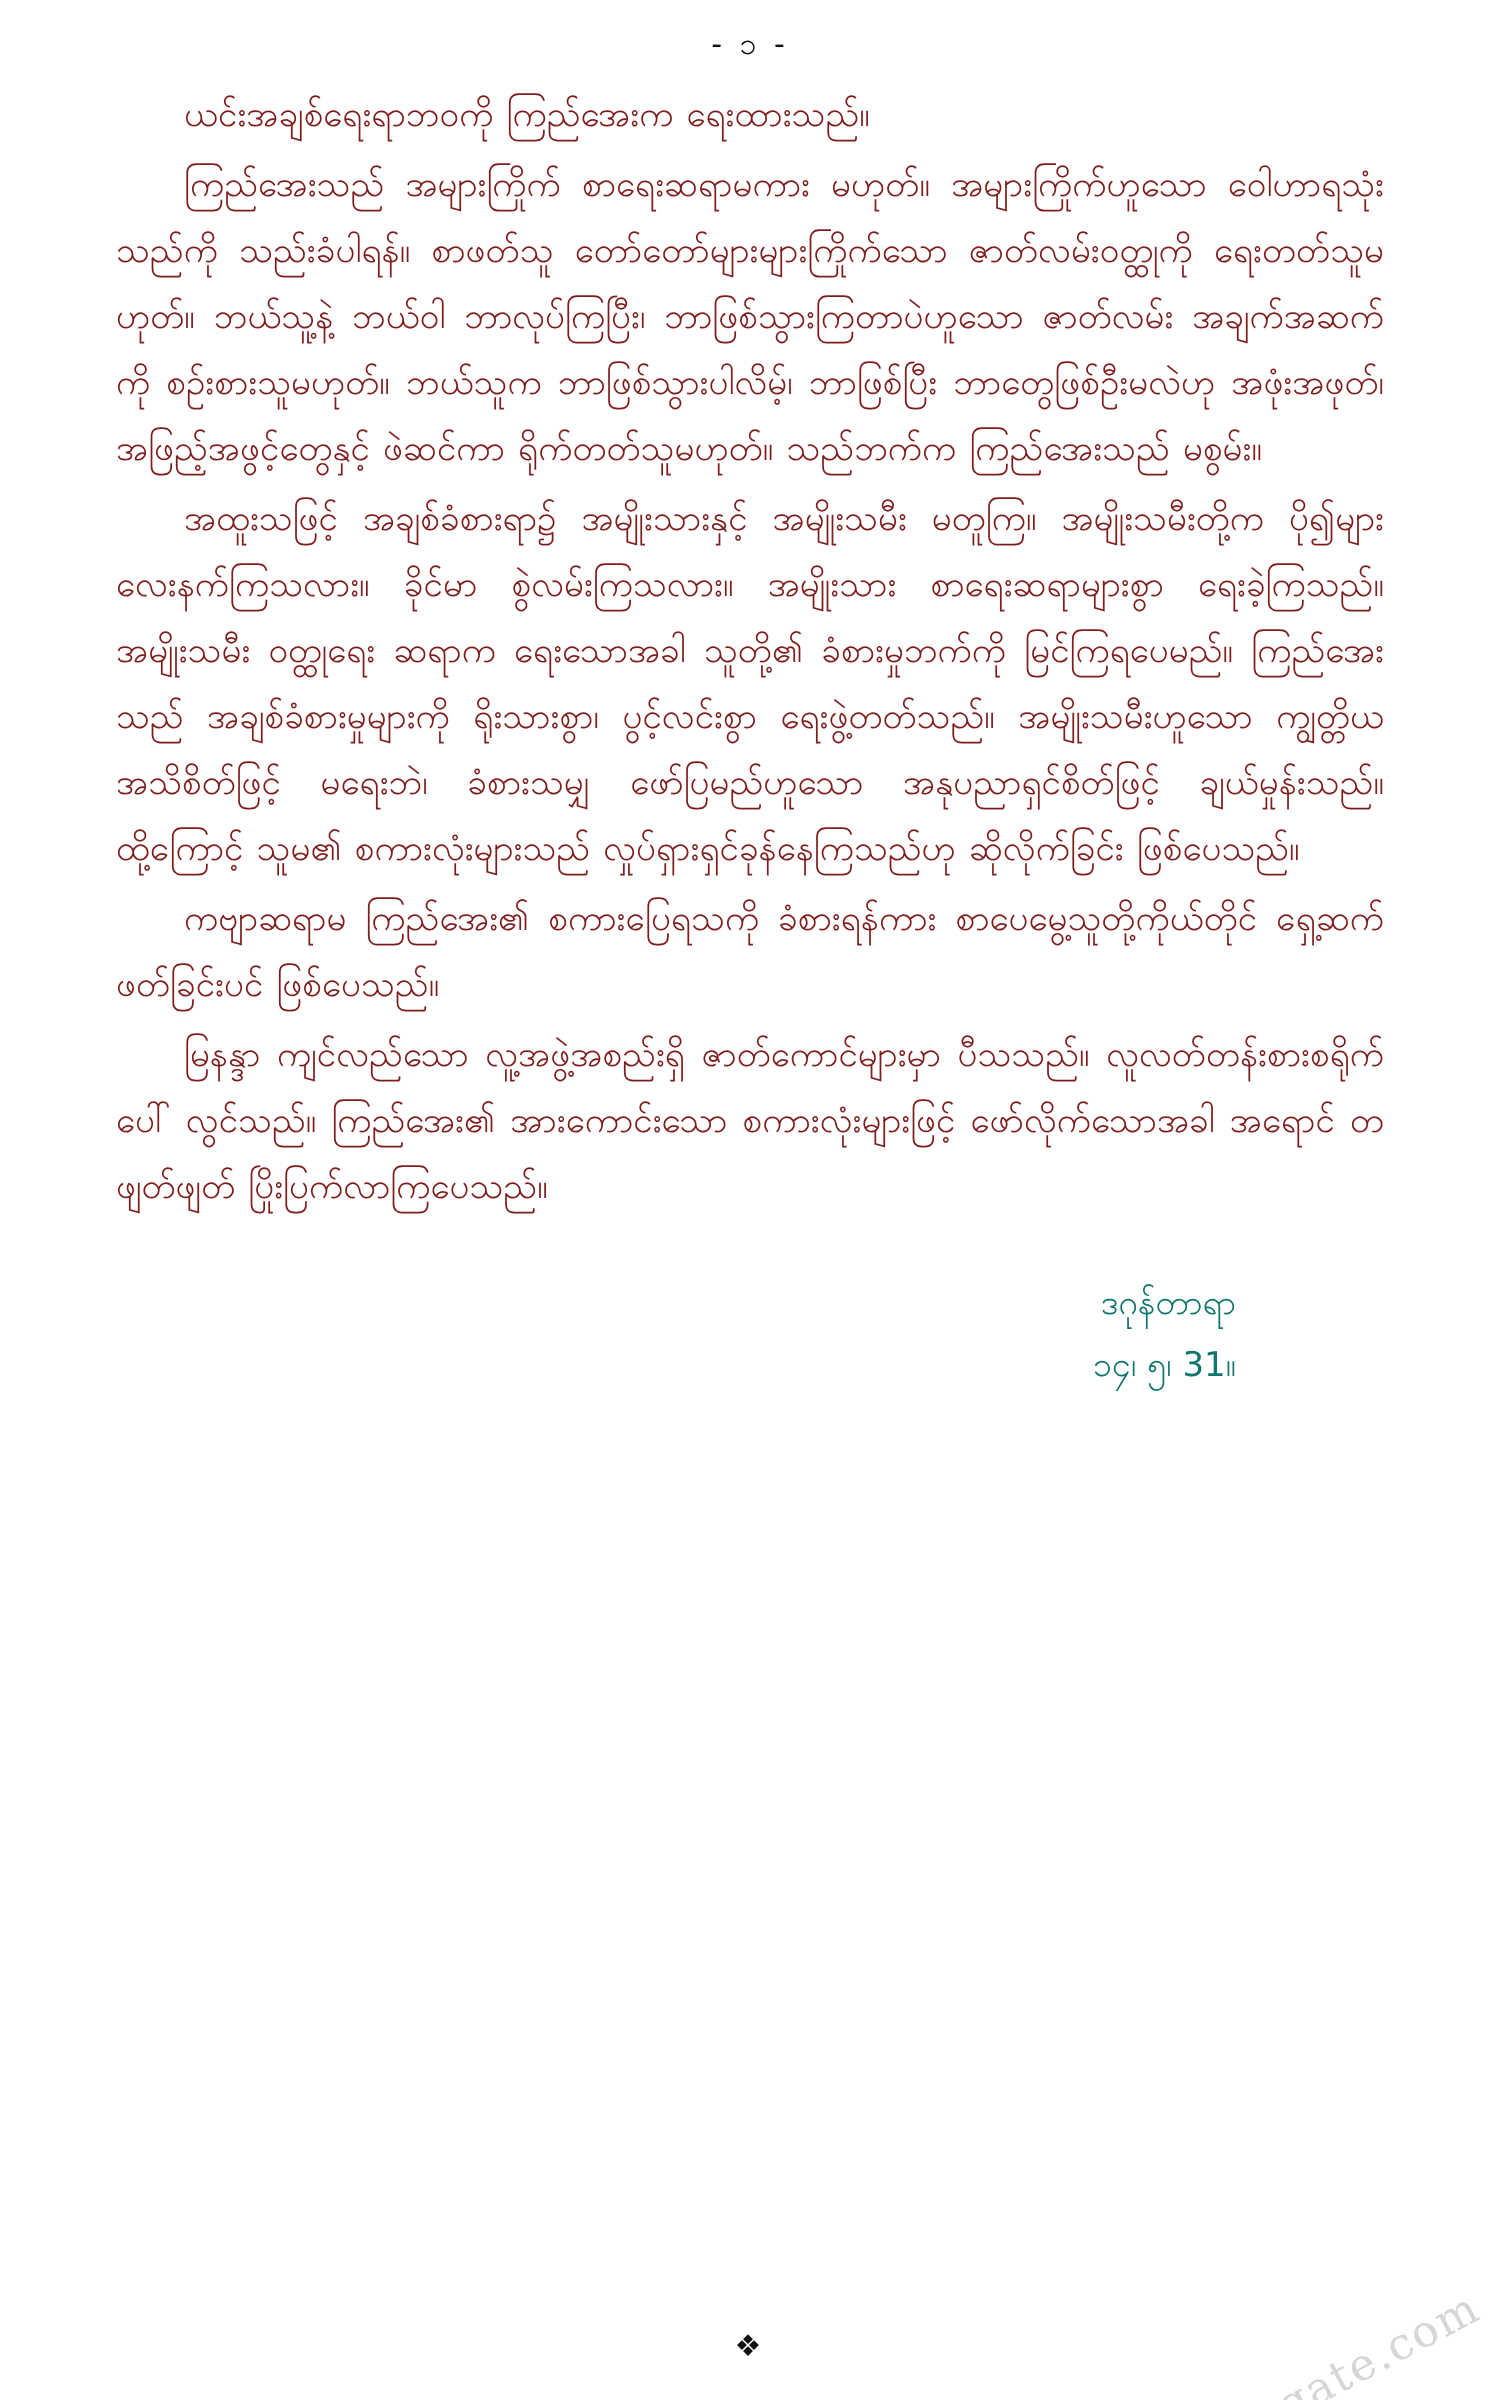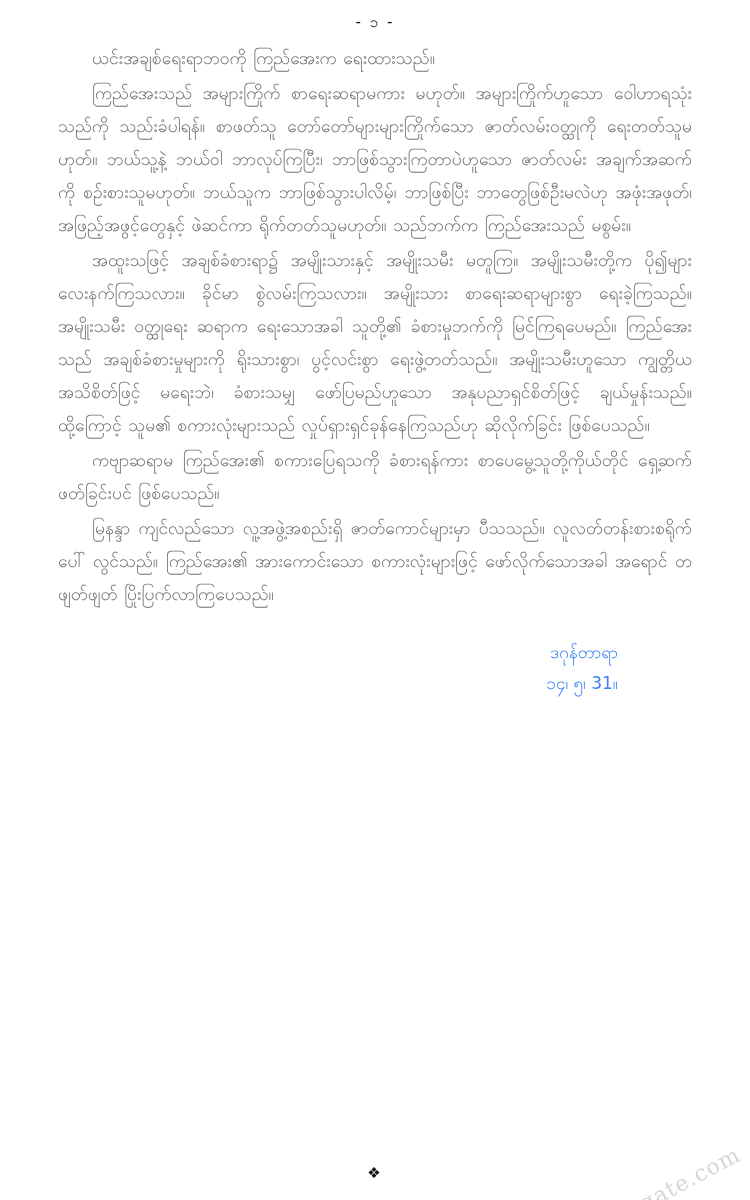--- a/index.html
+++ b/index.html
@@ -32,33 +32,33 @@
   }
   .body-text {
     padding: 8px 58px 0 58px;
   }
   .para {
     font-size: 17.5px;
     line-height: 33px;
     text-align: justify;
     text-justify: inter-character;
     margin: 0 0 2px 0;
-    color: #737373;
+    color: #7f1d1d;
     word-spacing: 1px;
   }
   .para.indent {
     text-indent: 34px;
   }
   .signature {
     margin-top: 26px;
     text-align: right;
     padding-right: 74px;
     font-size: 17px;
     line-height: 31px;
-    color: #3b82f6;
+    color: #0f766e;
   }
   .sign-line {
     display: block;
   }
   .ornament {
     position: absolute;
     left: 0;
     right: 0;
     bottom: 18px;
     text-align: center;

